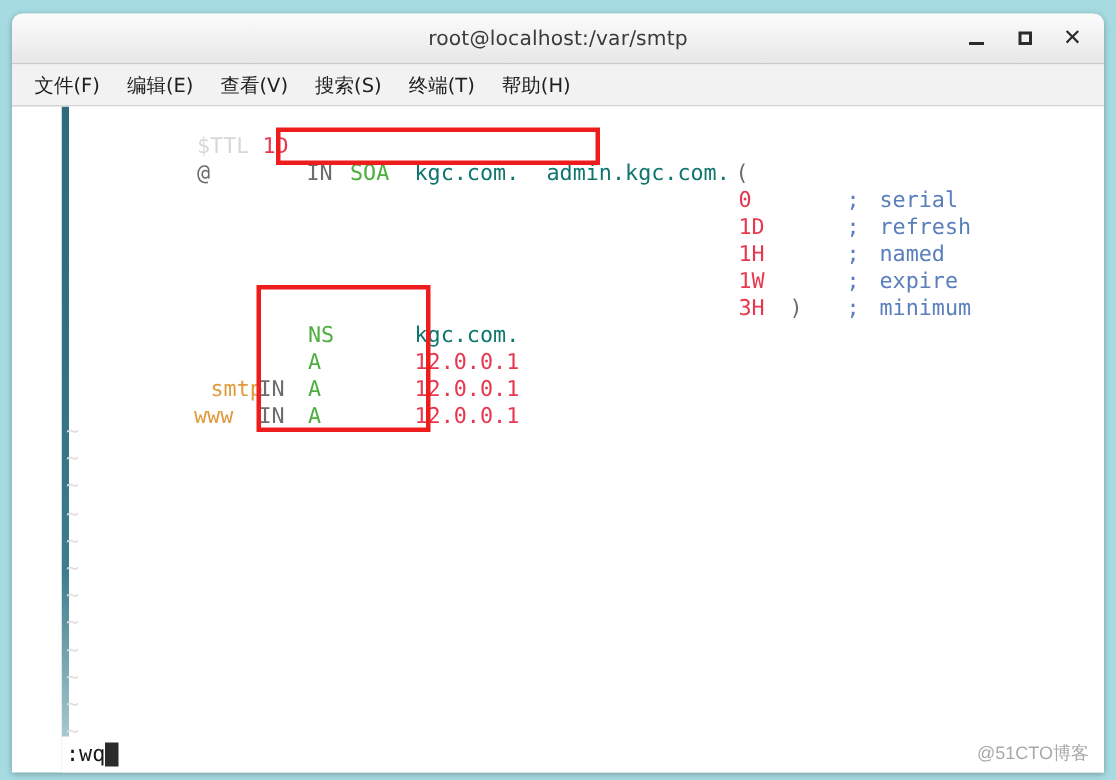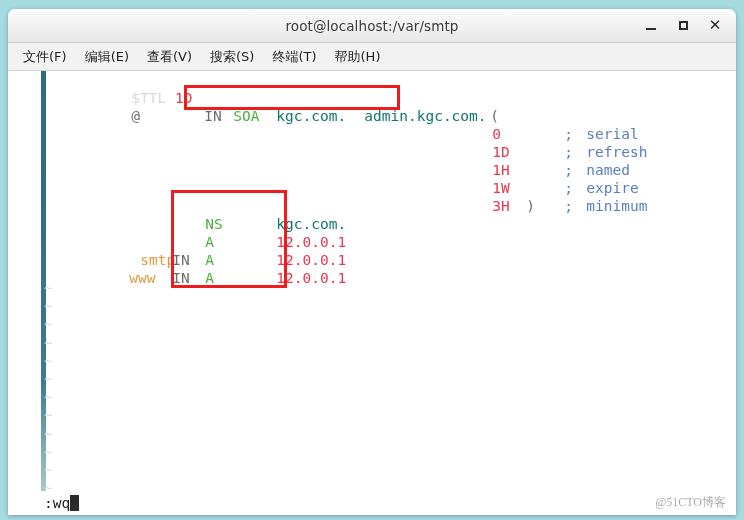--- a/index.html
+++ b/index.html
@@ -194,21 +194,21 @@
     height: 16px;
     background: #2b2b2b;
     vertical-align: middle;
   }
 
   
   #watermark {
     position: absolute;
     right: 10px;
     bottom: 4px;
-    font-family: Liberation Serif, serif;
+    font-family: Liberation Sans, sans-serif;
     font-size: 12px;
     color: #9a9a9a;
     opacity: 0.85;
     user-select: none;
   }
 </style>
 </head>
 <body>
 
 <div id="screen">

